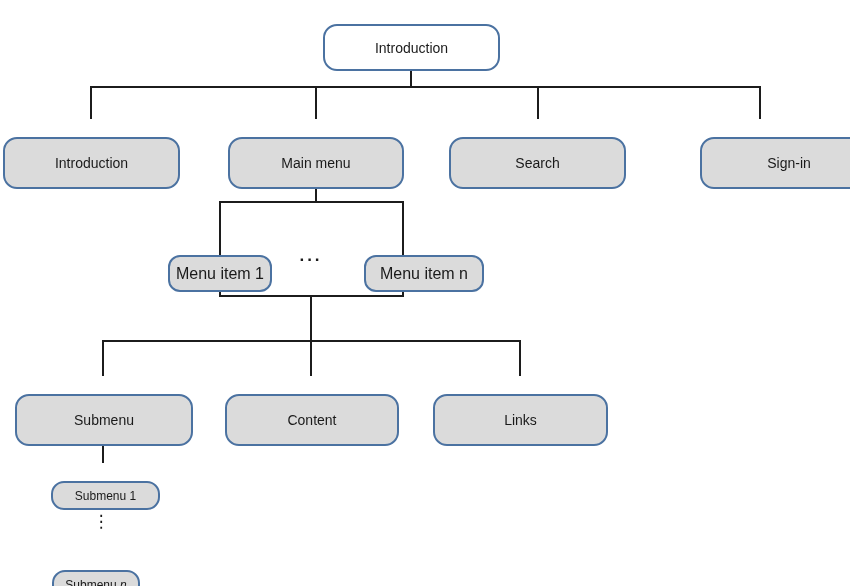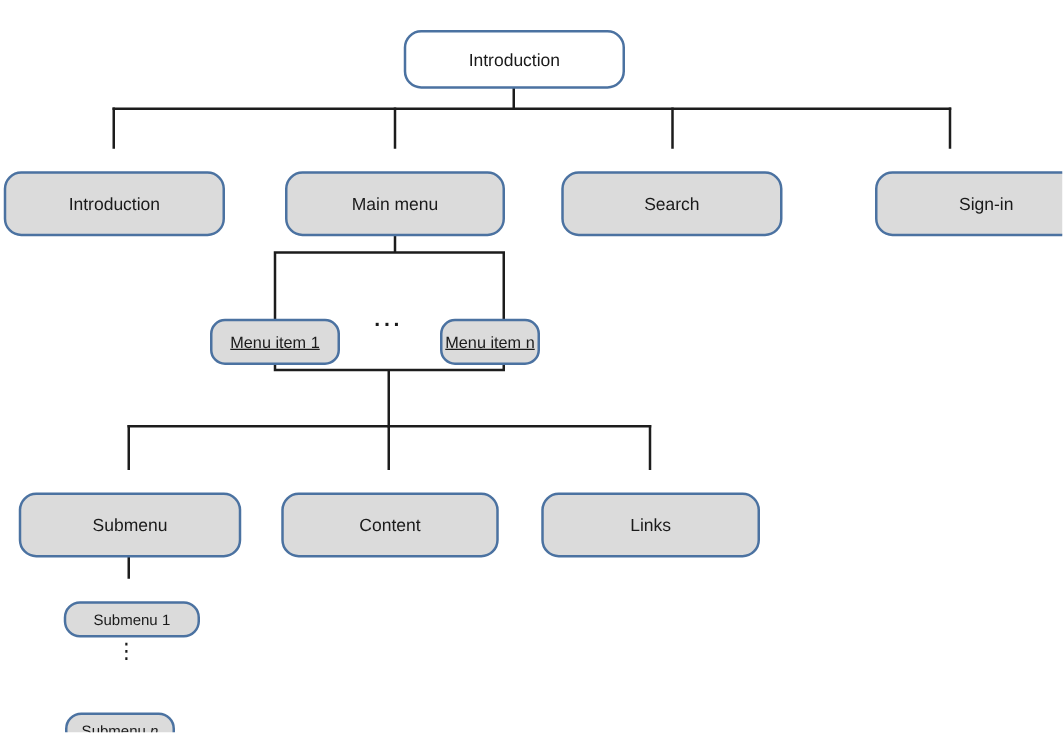--- a/index.html
+++ b/index.html
@@ -27,21 +27,21 @@
     background:var(--node-fill);
     border:2px solid var(--node-border);
     border-radius:14px;
     display:flex;align-items:center;justify-content:center;
     font-size:14px;
     text-align:center;
     color:var(--text);
     margin-top:19px;
   }
   .node.root{background:var(--root-fill);}
-  .node.small{font-size:13px;border-radius:12px;text-decoration:underline;}
+  .node.small{font-size:16px;border-radius:12px;}
   .node.pill{font-size:12px;border-radius:13px;}
   .node .lbl{white-space:nowrap;}
   .node .ital{font-style:italic;}
 
   .hdots{
     position:absolute;left:293px;top:236px;width:36px;height:30px;
     display:flex;align-items:flex-end;justify-content:center;
     font-size:17px;font-weight:bold;letter-spacing:3px;color:var(--text);
   }
   .vdots{
@@ -88,21 +88,21 @@
     <span class="lbl">Main menu</span>
   </div>
   <div class="node" style="left:700px;top:118px;width:178px;height:52px">
     <span class="lbl">Sign-in</span>
   </div>
 
   <div class="node small" style="left:168px;top:236px;width:104px;height:37px">
     <span class="lbl">Menu item 1</span>
   </div>
   <div class="hdots">...</div>
-  <div class="node small" style="left:352px;top:236px;width:80px;height:37px">
+  <div class="node small" style="left:364px;top:236px;width:120px;height:37px">
     <span class="lbl">Menu item n</span>
   </div>
 
   <div class="node" style="left:15px;top:375px;width:178px;height:52px">
     <span class="lbl">Submenu</span>
   </div>
   <div class="node" style="left:433px;top:375px;width:175px;height:52px">
     <span class="lbl">Links</span>
   </div>
   <div class="node" style="left:225px;top:375px;width:174px;height:52px">

